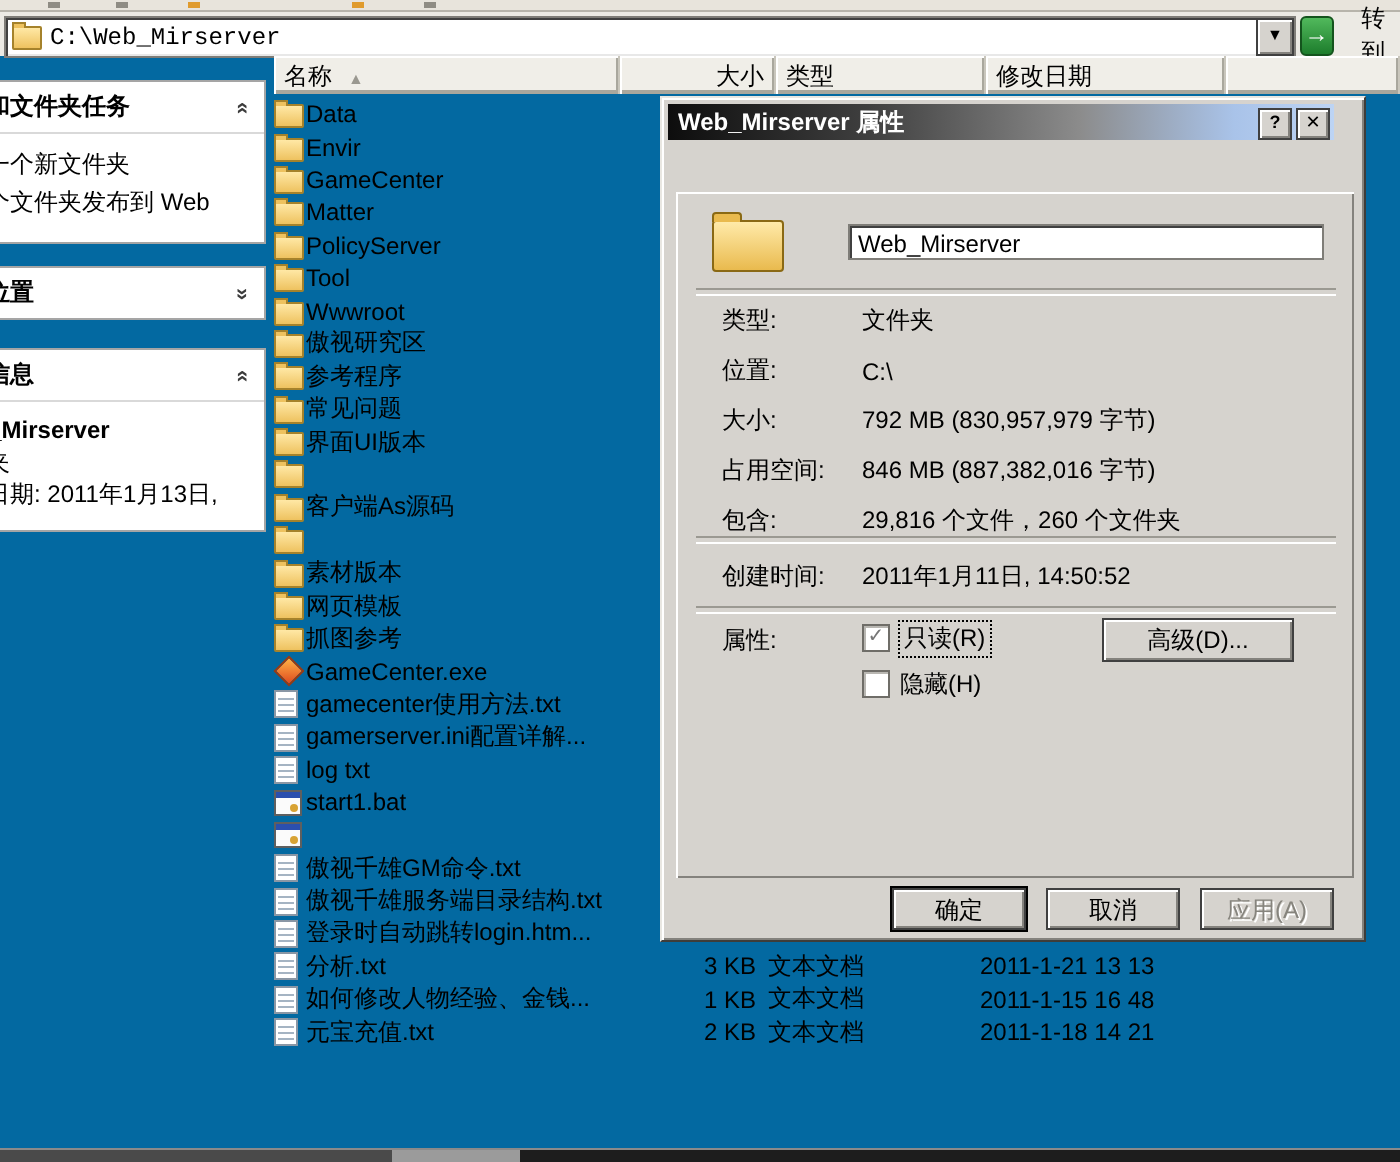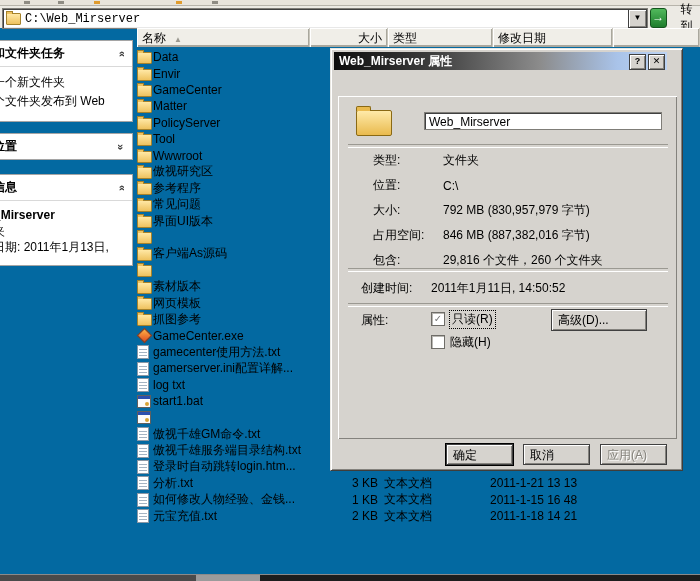--- a/index.html
+++ b/index.html
@@ -63,31 +63,31 @@
   .tbtn{width:15px;height:14px;margin-right:2px;background:#d6d3ce;border:1px solid #404040;box-shadow:inset 1px 1px 0 #fff,inset -1px -1px 0 #84827d;color:#000;font-size:9px;font-weight:bold;text-align:center;line-height:12px}
   .tabs{position:absolute;left:8px;top:26px;height:22px;display:flex;align-items:flex-end}
   .tab{height:18px;padding:2px 11px 0;background:#d6d3ce;border:1px solid;border-color:#fff #55534f #d6d3ce #fff;margin-right:2px;position:relative;z-index:1;box-sizing:border-box}
   .tab.active{height:22px;z-index:3;border-bottom-color:#d6d3ce;box-shadow:inset 0 1px 0 #fff}
   .tab-page{position:absolute;left:7px;top:47px;width:339px;height:343px;background:#d6d3ce;box-shadow:inset 1px 1px 0 #fff,inset -1px -1px 0 #84827d;z-index:2}
   .big-folder{position:absolute;left:18px;top:14px;width:34px;height:24px;background:linear-gradient(#ffeaa9,#e9ba4e);border:1px solid #8a6914;border-radius:2px}
   .big-folder::before{content:"";position:absolute;top:-5px;left:-1px;width:13px;height:4px;background:#e9ba4e;border:1px solid #8a6914;border-bottom:none;border-radius:2px 2px 0 0}
   .name-field{position:absolute;left:86px;top:16px;width:238px;height:18px;background:#fff;border:1px solid #7f7d78;box-shadow:inset 1px 1px 0 #404040;padding:2px 4px 0;box-sizing:border-box;white-space:nowrap}
   .etch{position:absolute;left:10px;right:9px;height:2px;border-top:1px solid #9b9992;border-bottom:1px solid #fff}
   .facts{position:absolute;left:0;top:52px;width:100%}
-  .fact{display:flex;height:25px;align-items:center;padding-left:35px}
+  .fact{display:flex;height:25px;align-items:center;padding-left:23px}
   .fact .lbl{width:70px;flex:none}
   .created-row{position:absolute;left:23px;top:182px;display:flex;height:20px;align-items:center}
   .created-row .lbl{width:70px;flex:none}
   .attrs{position:absolute;left:23px;top:213px;right:12px}
   .attr-lbl{position:absolute;left:0;top:3px}
   .cbrow{position:absolute;left:70px;display:flex;align-items:center;height:16px}
   .cb{width:12px;height:12px;background:#fff;border:1px solid #6f6d68;box-shadow:inset 1px 1px 0 #b9b7b2;margin-right:5px;text-align:center;line-height:11px;font-size:10px;color:#777;font-weight:bold}
   .cb-label.focus{outline:1px dotted #000;padding:0 2px}
   .adv-btn{position:absolute;right:18px;top:0;width:96px;height:22px}
-  .btn{background:#d6d3ce;border:1px solid #404040;box-shadow:inset 1px 1px 0 #fff,inset -1px -1px 0 #84827d;font-family:inherit;font-size:12px;color:#000;text-align:left}
+  .btn{background:#d6d3ce;border:1px solid #404040;box-shadow:inset 1px 1px 0 #fff,inset -1px -1px 0 #84827d;font-family:inherit;font-size:12px;color:#000;text-align:center}
   .dlg-buttons{position:absolute;left:0;right:15px;top:395px;display:flex;justify-content:flex-end}
   .dlg-buttons .btn{width:67px;height:21px;margin-left:10px;line-height:18px}
   .btn.default{box-shadow:0 0 0 1px #000,inset 1px 1px 0 #fff,inset -1px -1px 0 #84827d}
   .btn.disabled{color:#86847d;text-shadow:1px 1px 0 #fff}
 
   
   .bottom-bar{position:absolute;left:0;top:574px;width:700px;height:7px;background:#1d1d1d;border-top:1px solid #8a8a8a}
   .bottom-bar .seg-dark{position:absolute;left:0;top:0;width:196px;height:7px;background:#4a4a4a}
   .bottom-bar .seg-thumb{position:absolute;left:196px;top:0;width:64px;height:7px;background:#9b9b9b}
 </style>

